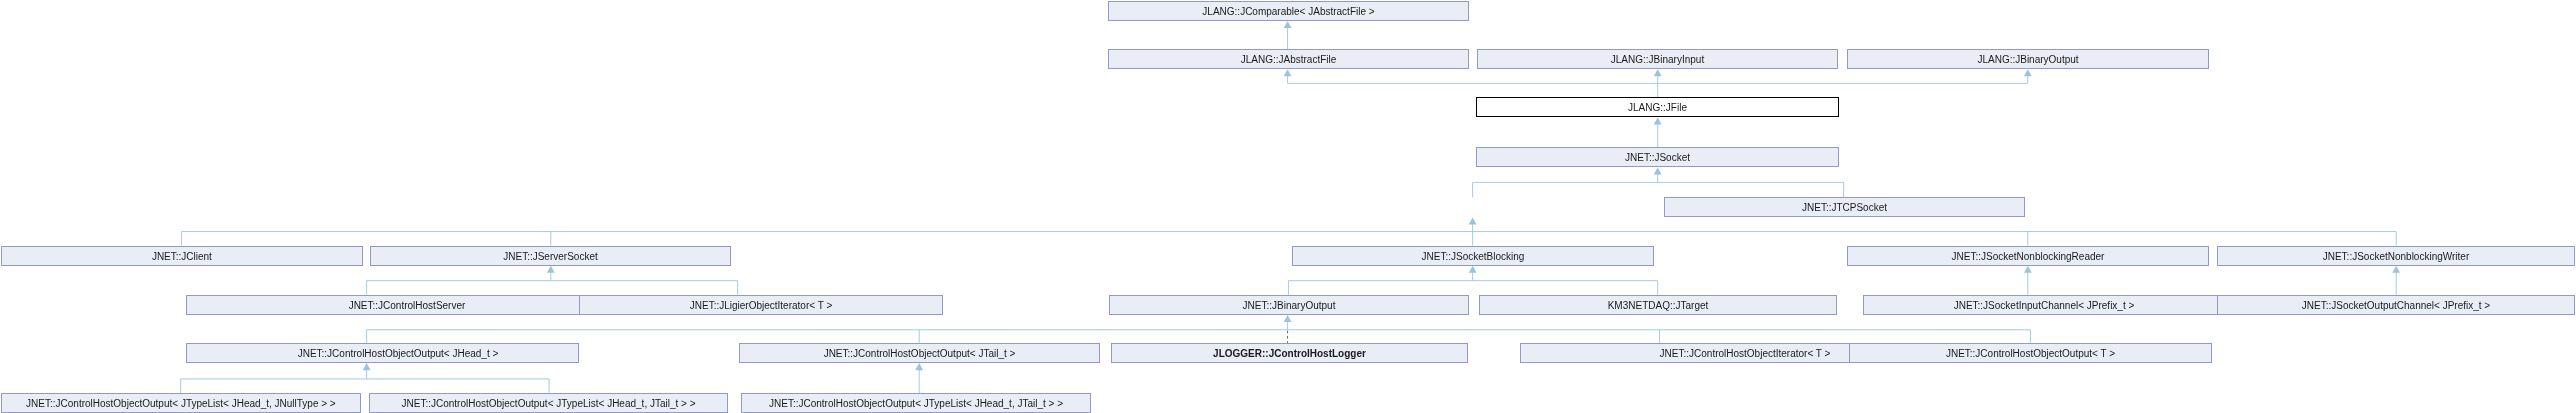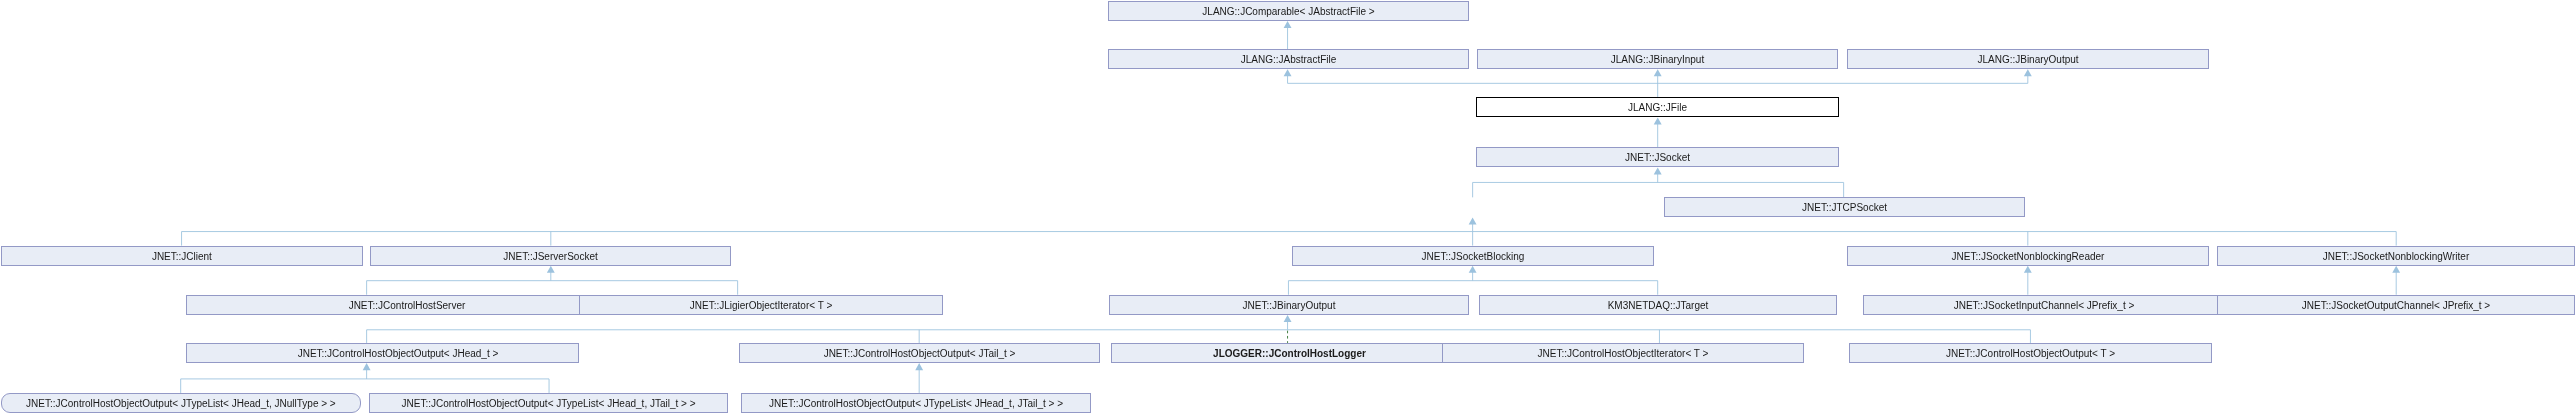--- a/index.html
+++ b/index.html
@@ -136,20 +136,20 @@
   <div class="node" style="left:2217px; top:246px; width:356px;">JNET::JSocketNonblockingWriter</div>
   <div class="node" style="left:186px;  top:295px; width:360px;padding-left:40px;">JNET::JControlHostServer</div>
   <div class="node" style="left:556px;  top:295px; width:362px;margin-left:23px;">JNET::JLigierObjectIterator&lt; T &gt;</div>
   <div class="node" style="left:1109px; top:295px; width:358px;">JNET::JBinaryOutput</div>
   <div class="node" style="left:1479px; top:295px; width:356px;">KM3NETDAQ::JTarget</div>
   <div class="node" style="left:1847px; top:295px; width:360px;margin-left:16px;">JNET::JSocketInputChannel&lt; JPrefix_t &gt;</div>
   <div class="node" style="left:2217px; top:295px; width:356px;">JNET::JSocketOutputChannel&lt; JPrefix_t &gt;</div>
   <div class="node" style="left:186px;  top:343px; width:360px;padding-left:31px;">JNET::JControlHostObjectOutput&lt; JHead_t &gt;</div>
   <div class="node" style="left:739px;  top:343px; width:359px;">JNET::JControlHostObjectOutput&lt; JTail_t &gt;</div>
   <div class="node" style="left:1111px; top:343px; width:355px;font-weight:bold;">JLOGGER::JControlHostLogger</div>
-  <div class="node" style="left:1442px; top:343px; width:360px;">JNET::JControlHostObjectIterator&lt; T &gt;</div>
+  <div class="node" style="left:1520px; top:343px; width:360px;padding-left:44px;">JNET::JControlHostObjectIterator&lt; T &gt;</div>
   <div class="node" style="left:1849px; top:343px; width:361px;text-align:center;">JNET::JControlHostObjectOutput&lt; T &gt;</div>
-  <div class="node" style="left:0.9px;    top:393px; width:358px;border-radius:9px;">JNET::JControlHostObjectOutput&lt; JTypeList&lt; JHead_t, JNullType &gt; &gt;</div>
+  <div class="node" style="left:0.9px;    top:393px; width:358px;">JNET::JControlHostObjectOutput&lt; JTypeList&lt; JHead_t, JNullType &gt; &gt;</div>
   <div class="node" style="left:369px;  top:393px; width:357px;">JNET::JControlHostObjectOutput&lt; JTypeList&lt; JHead_t, JTail_t &gt; &gt;</div>
   <div class="node" style="left:741px;  top:393px; width:348px;">JNET::JControlHostObjectOutput&lt; JTypeList&lt; JHead_t, JTail_t &gt; &gt;</div>
 
 </div>
 
 
 </body></html>

